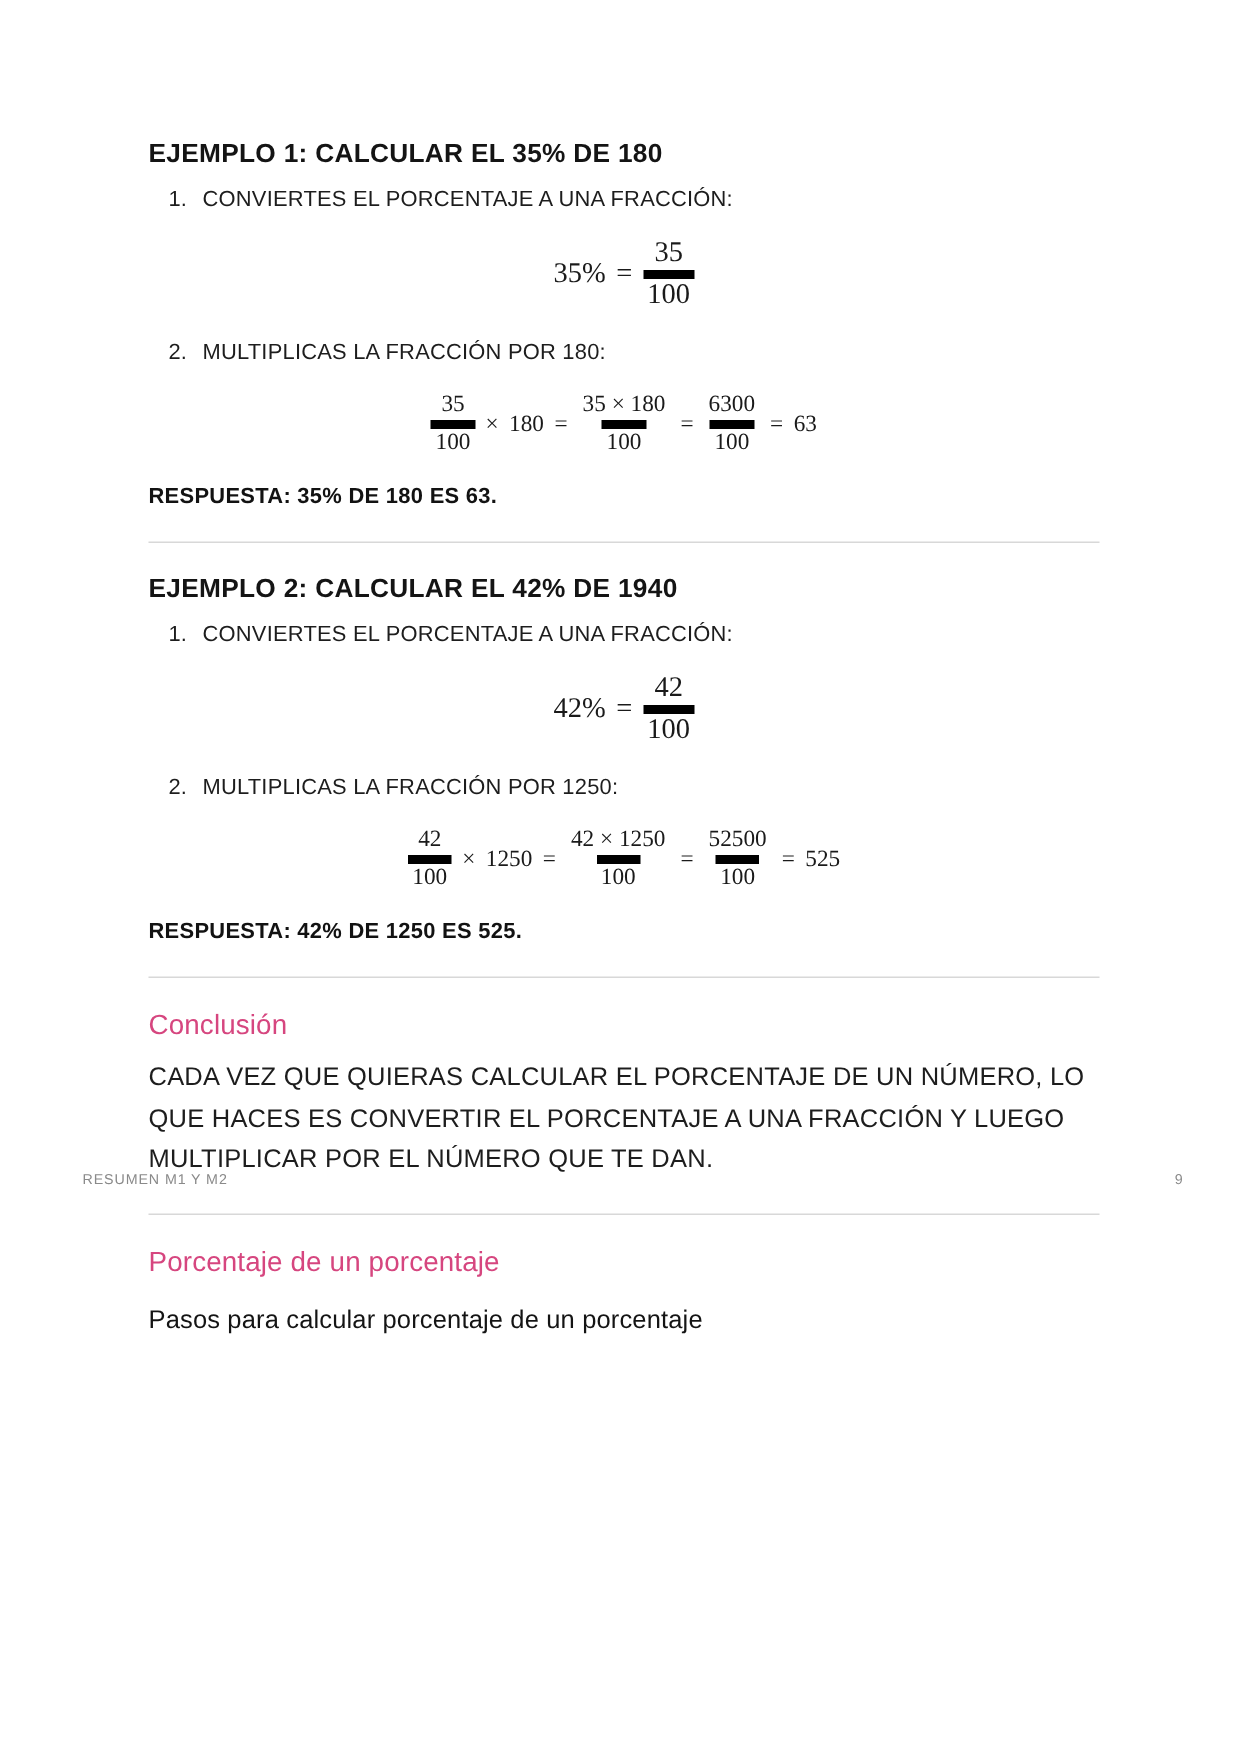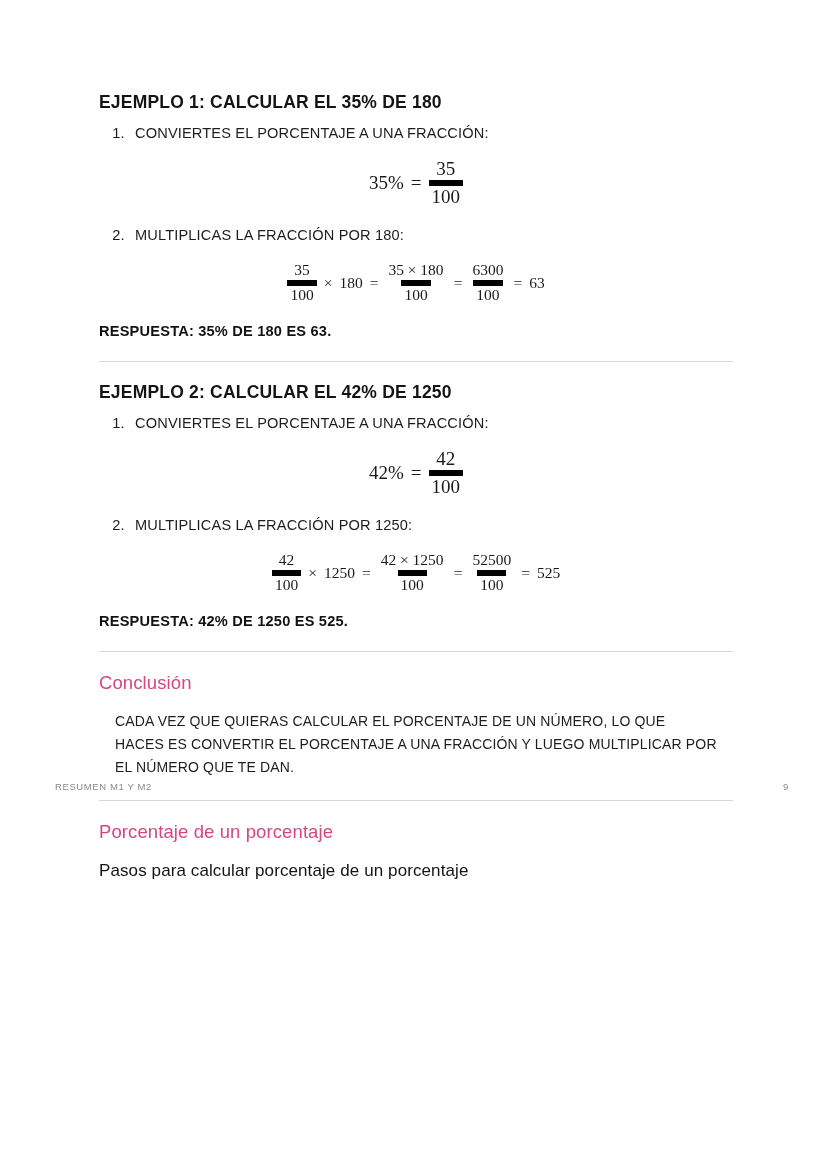--- a/index.html
+++ b/index.html
@@ -91,24 +91,24 @@
     margin: 22px 0 20px 0;
   }
   h3.pink {
     color: #d6467f;
     font-size: 18.5px;
     font-weight: normal;
     margin: 0 0 10px 0;
     letter-spacing: 0.1px;
   }
   p.body-text {
-    font-size: 14px;
+    font-size: 17px;
     line-height: 1.62;
     letter-spacing: 0.15px;
-    margin: 16px;
+    margin: 0;
     color: #1d1d1d;
   }
   h4.sub-title {
     font-size: 17px;
     font-weight: normal;
     margin: 0 0 12px 0;
     color: #141414;
     letter-spacing: 0.1px;
   }
   ol.steps2 {
@@ -193,21 +193,21 @@
         </span>
         <span>=</span>
         <span>63</span>
       </span>
     </div>
 
     <p class="answer">RESPUESTA: 35% DE 180 ES 63.</p>
 
     <hr class="rule">
 
-    <h2 class="section-title"><span>EJEMPLO 2: CALCULAR EL </span><span class="hl">42% DE 1250</span></h2>
+    <h2 class="section-title"><span>EJEMPLO 2: CALCULAR EL </span><span class="hl">42% DE 1940</span></h2>
 
     <ol class="steps">
       <li><span>CONVIERTES EL PORCENTAJE A UNA FRACCIÓN:</span></li>
     </ol>
 
     <div class="math">
       <span class="math-row big">
         <span>42%</span>
         <span>=</span>
         <span class="mfrac">

